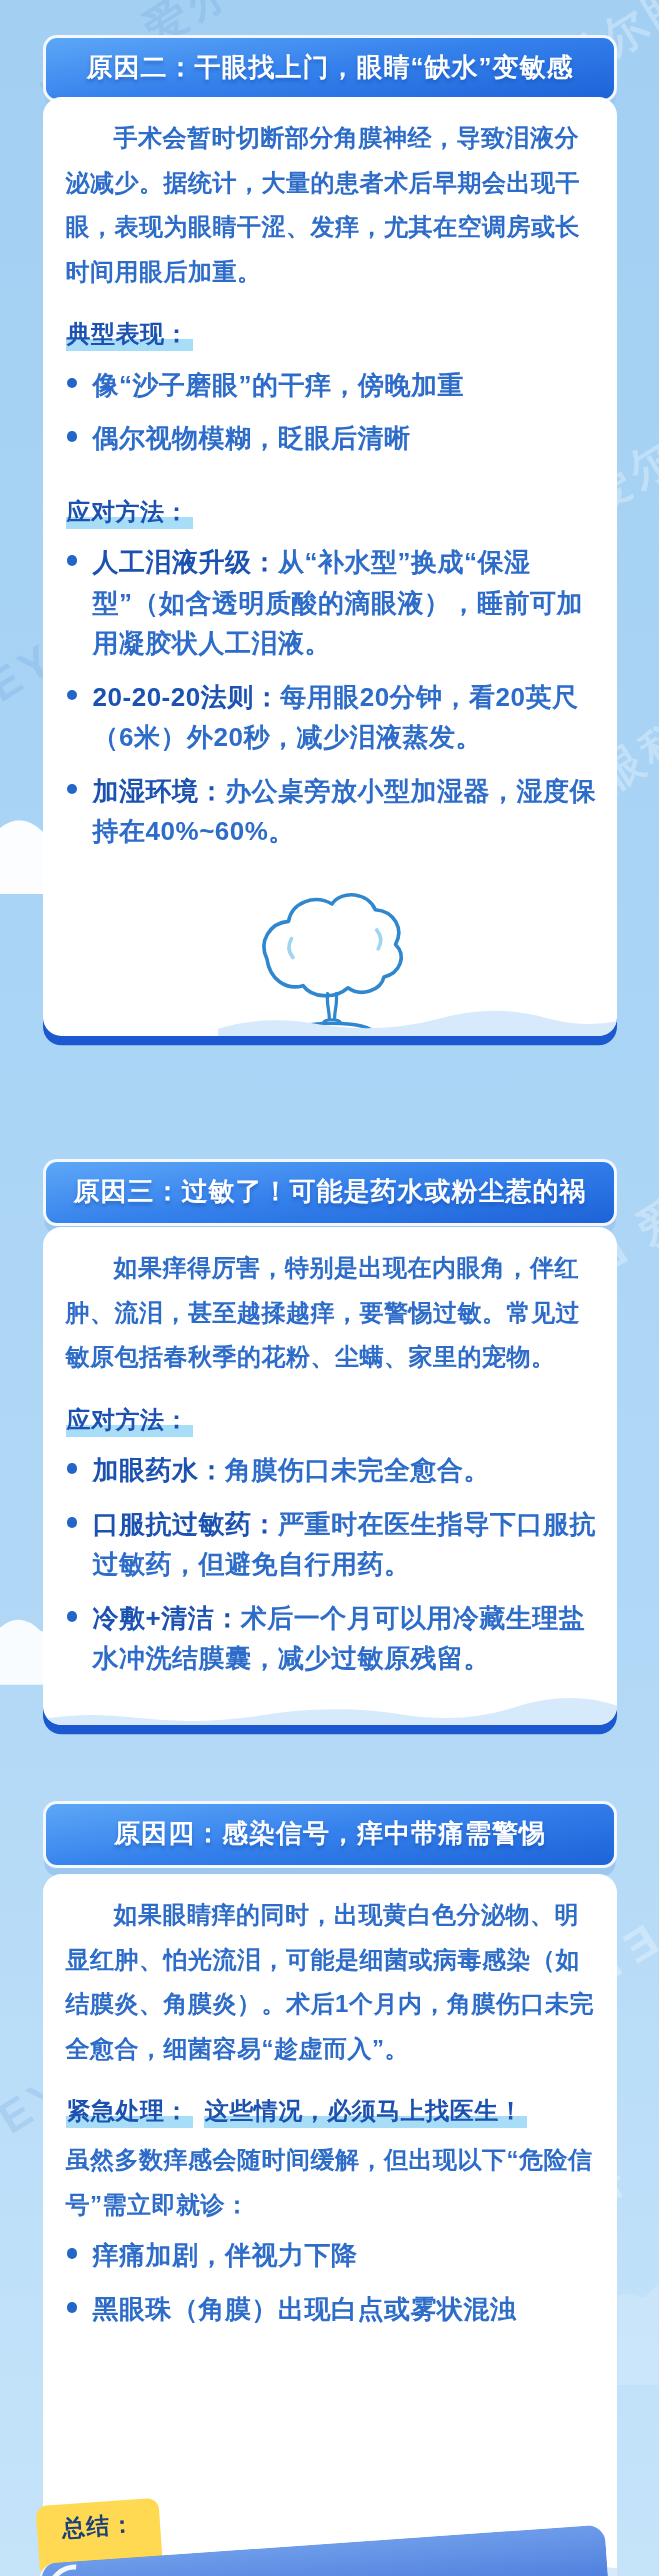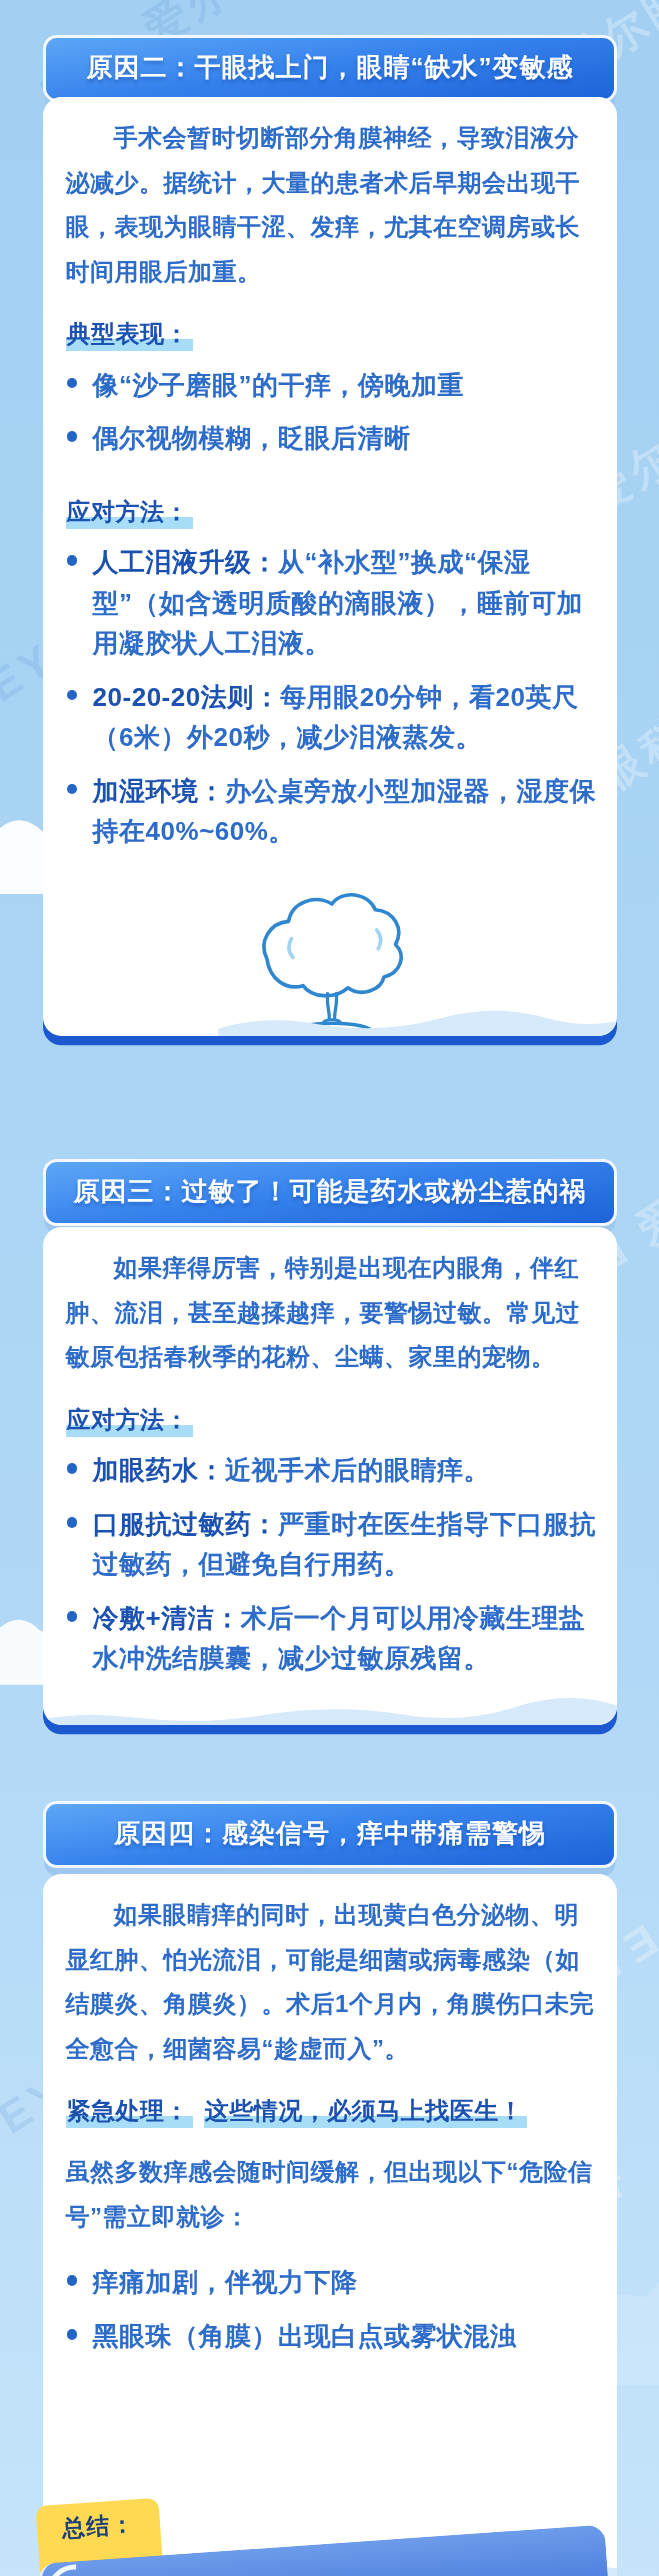--- a/index.html
+++ b/index.html
@@ -163,41 +163,41 @@
   </svg>
 </div>
 
 <div class="bar" style="top:1159px;">原因三：过敏了！可能是药水或粉尘惹的祸</div>
 
 <div class="card" style="top:1227px;height:498px;">
   <p class="para">如果痒得厉害，特别是出现在内眼角，伴红肿、流泪，甚至越揉越痒，要警惕过敏。常见过敏原包括春秋季的花粉、尘螨、家里的宠物。</p>
 
   <span class="sec-label">应对方法：</span>
   <ul class="blist">
-    <li><span class="lead">加眼药水：</span><span>近视手术后的眼睛痒。</span></li>
+    <li><span class="lead">加眼药水：</span><span>角膜伤口未完全愈合。</span></li>
     <li><span class="lead">口服抗过敏药：</span><span>严重时在医生指导下口服抗过敏药，但避免自行用药。</span></li>
     <li><span class="lead">冷敷+清洁：</span><span>术后一个月可以用冷藏生理盐水冲洗结膜囊，减少过敏原残留。</span></li>
   </ul>
 
   <svg class="wave" viewBox="0 0 1114 130" preserveAspectRatio="none">
     <path d="M0,130 L0,118 Q90,104 180,116 Q300,130 420,112 Q560,88 700,110 Q820,128 920,94 Q1020,62 1114,92 L1114,130 Z" fill="#d6eafb"></path>
   </svg>
 </div>
 
 <div class="bar" style="top:1801px;">原因四：感染信号，痒中带痛需警惕</div>
 
 <div class="card" style="top:1874px;height:748px;">
   <p class="para">如果眼睛痒的同时，出现黄白色分泌物、明显红肿、怕光流泪，可能是细菌或病毒感染（如结膜炎、角膜炎）。术后1个月内，角膜伤口未完全愈合，细菌容易“趁虚而入”。</p>
 
   <span class="sec-label">紧急处理：</span>
 
   <span class="sec-label">这些情况，必须马上找医生！</span>
-  <p class="para noindent" style="margin-top:12px;">虽然多数痒感会随时间缓解，但出现以下“危险信号”需立即就诊：</p>
-
-  <ul class="blist" style="margin-top:23px;">
+  <p class="para noindent" style="margin-top:0;">虽然多数痒感会随时间缓解，但出现以下“危险信号”需立即就诊：</p>
+
+  <ul class="blist" style="margin-top:8px;">
     <li><span>痒痛加剧，伴视力下降</span></li>
     <li><span>黑眼珠（角膜）出现白点或雾状混浊</span></li>
 
   </ul>
 
   <svg class="wave" viewBox="0 0 1114 130" preserveAspectRatio="none">
     <path d="M300,130 L300,114 Q400,92 510,110 Q640,128 760,98 Q880,64 990,34 Q1060,18 1114,26 L1114,130 Z" fill="#d6eafb"></path>
   </svg>
 </div>
 

